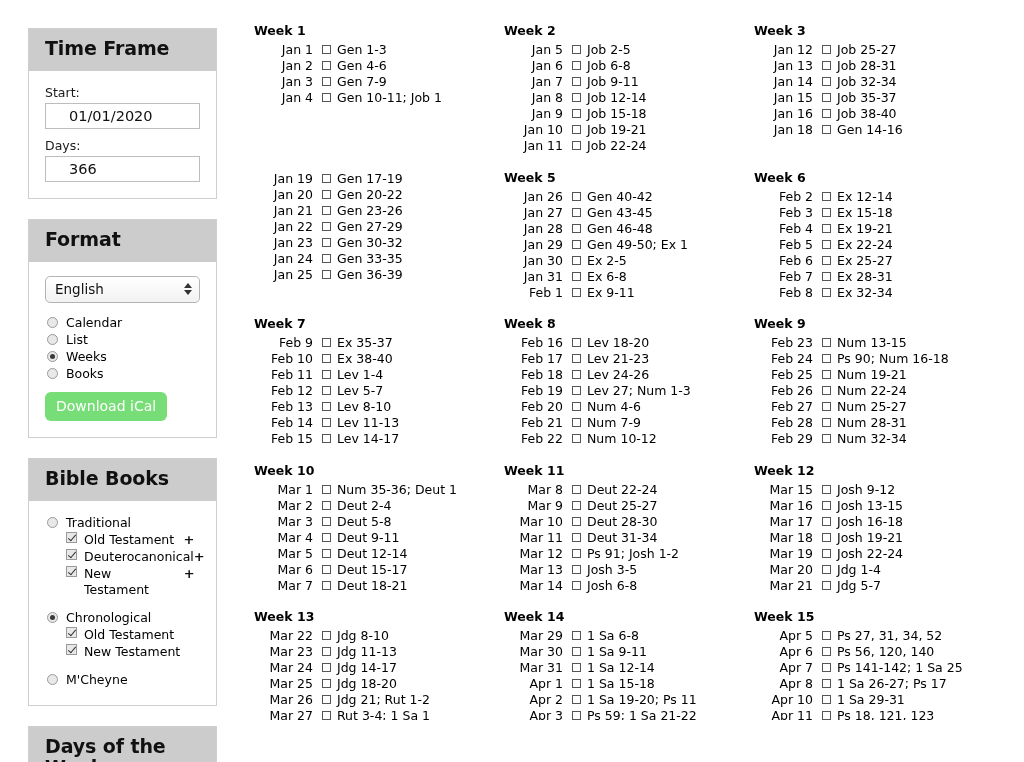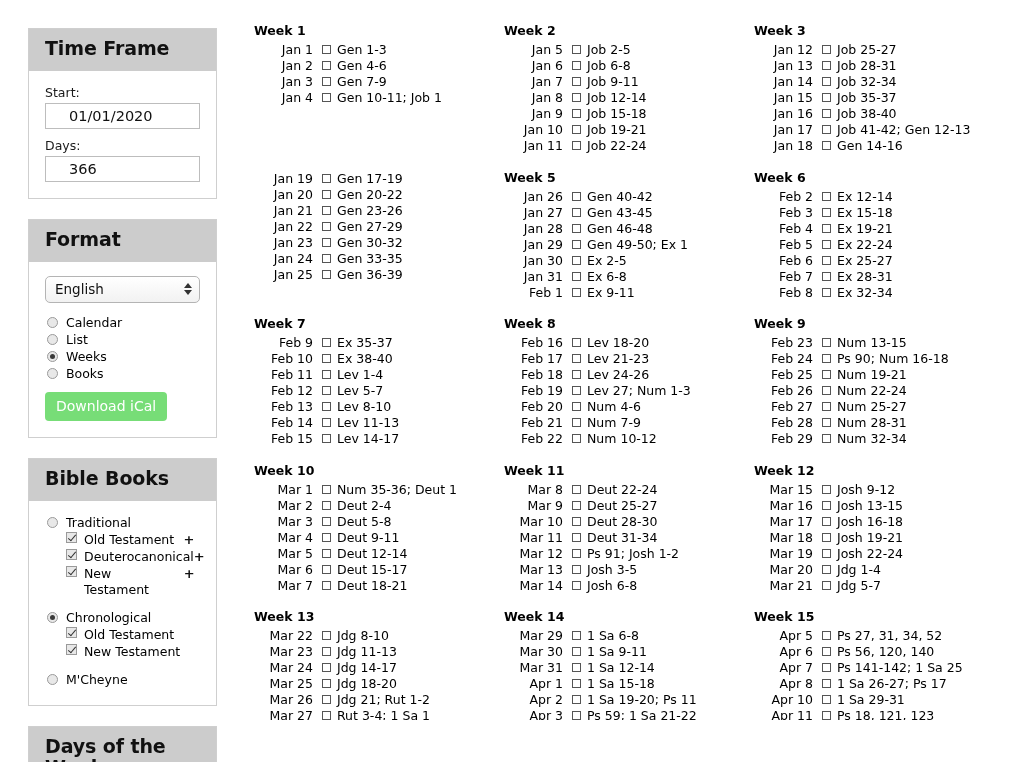--- a/index.html
+++ b/index.html
@@ -278,21 +278,21 @@
         </div>
         <div class="radio-row">
           <span class="radio checked"></span>
           <span>Weeks</span>
         </div>
         <div class="radio-row">
           <span class="radio"></span>
           <span>Books</span>
         </div>
 
-        <button class="btn-download" style="background: rgb(119, 221, 119);">Download iCal</button>
+        <button class="btn-download" style="background: rgb(119, 221, 119); border-radius: 6px;">Download iCal</button>
       </div>
     </section>
 
     <section class="panel">
       <div class="panel-head">Bible Books</div>
       <div class="panel-body">
 
         <div class="radio-row">
           <span class="radio"></span>
           <span>Traditional</span>
@@ -423,24 +423,20 @@
               </tr>
               <tr class="day-row">
                 <td class="td-date">Jan 15</td>
                 <td class="td-read"><span class="boxchar"></span><span>Job 35-37</span></td>
               </tr>
               <tr class="day-row">
                 <td class="td-date">Jan 16</td>
                 <td class="td-read"><span class="boxchar"></span><span>Job 38-40</span></td>
               </tr>
               <tr class="day-row">
-                <td class="td-date">Jan 17</td>
-                <td class="td-read"><span class="boxchar"></span><span>Job 41-42; Gen 12-13</span></td>
-              </tr>
-              <tr class="day-row">
                 <td class="td-date">Jan 18</td>
                 <td class="td-read"><span class="boxchar"></span><span>Gen 14-16</span></td>
               </tr>
             </tbody>
           </table>
         </section>
         <section class="week">
           <table class="day-table">
             <tbody>
               <tr class="day-row">

